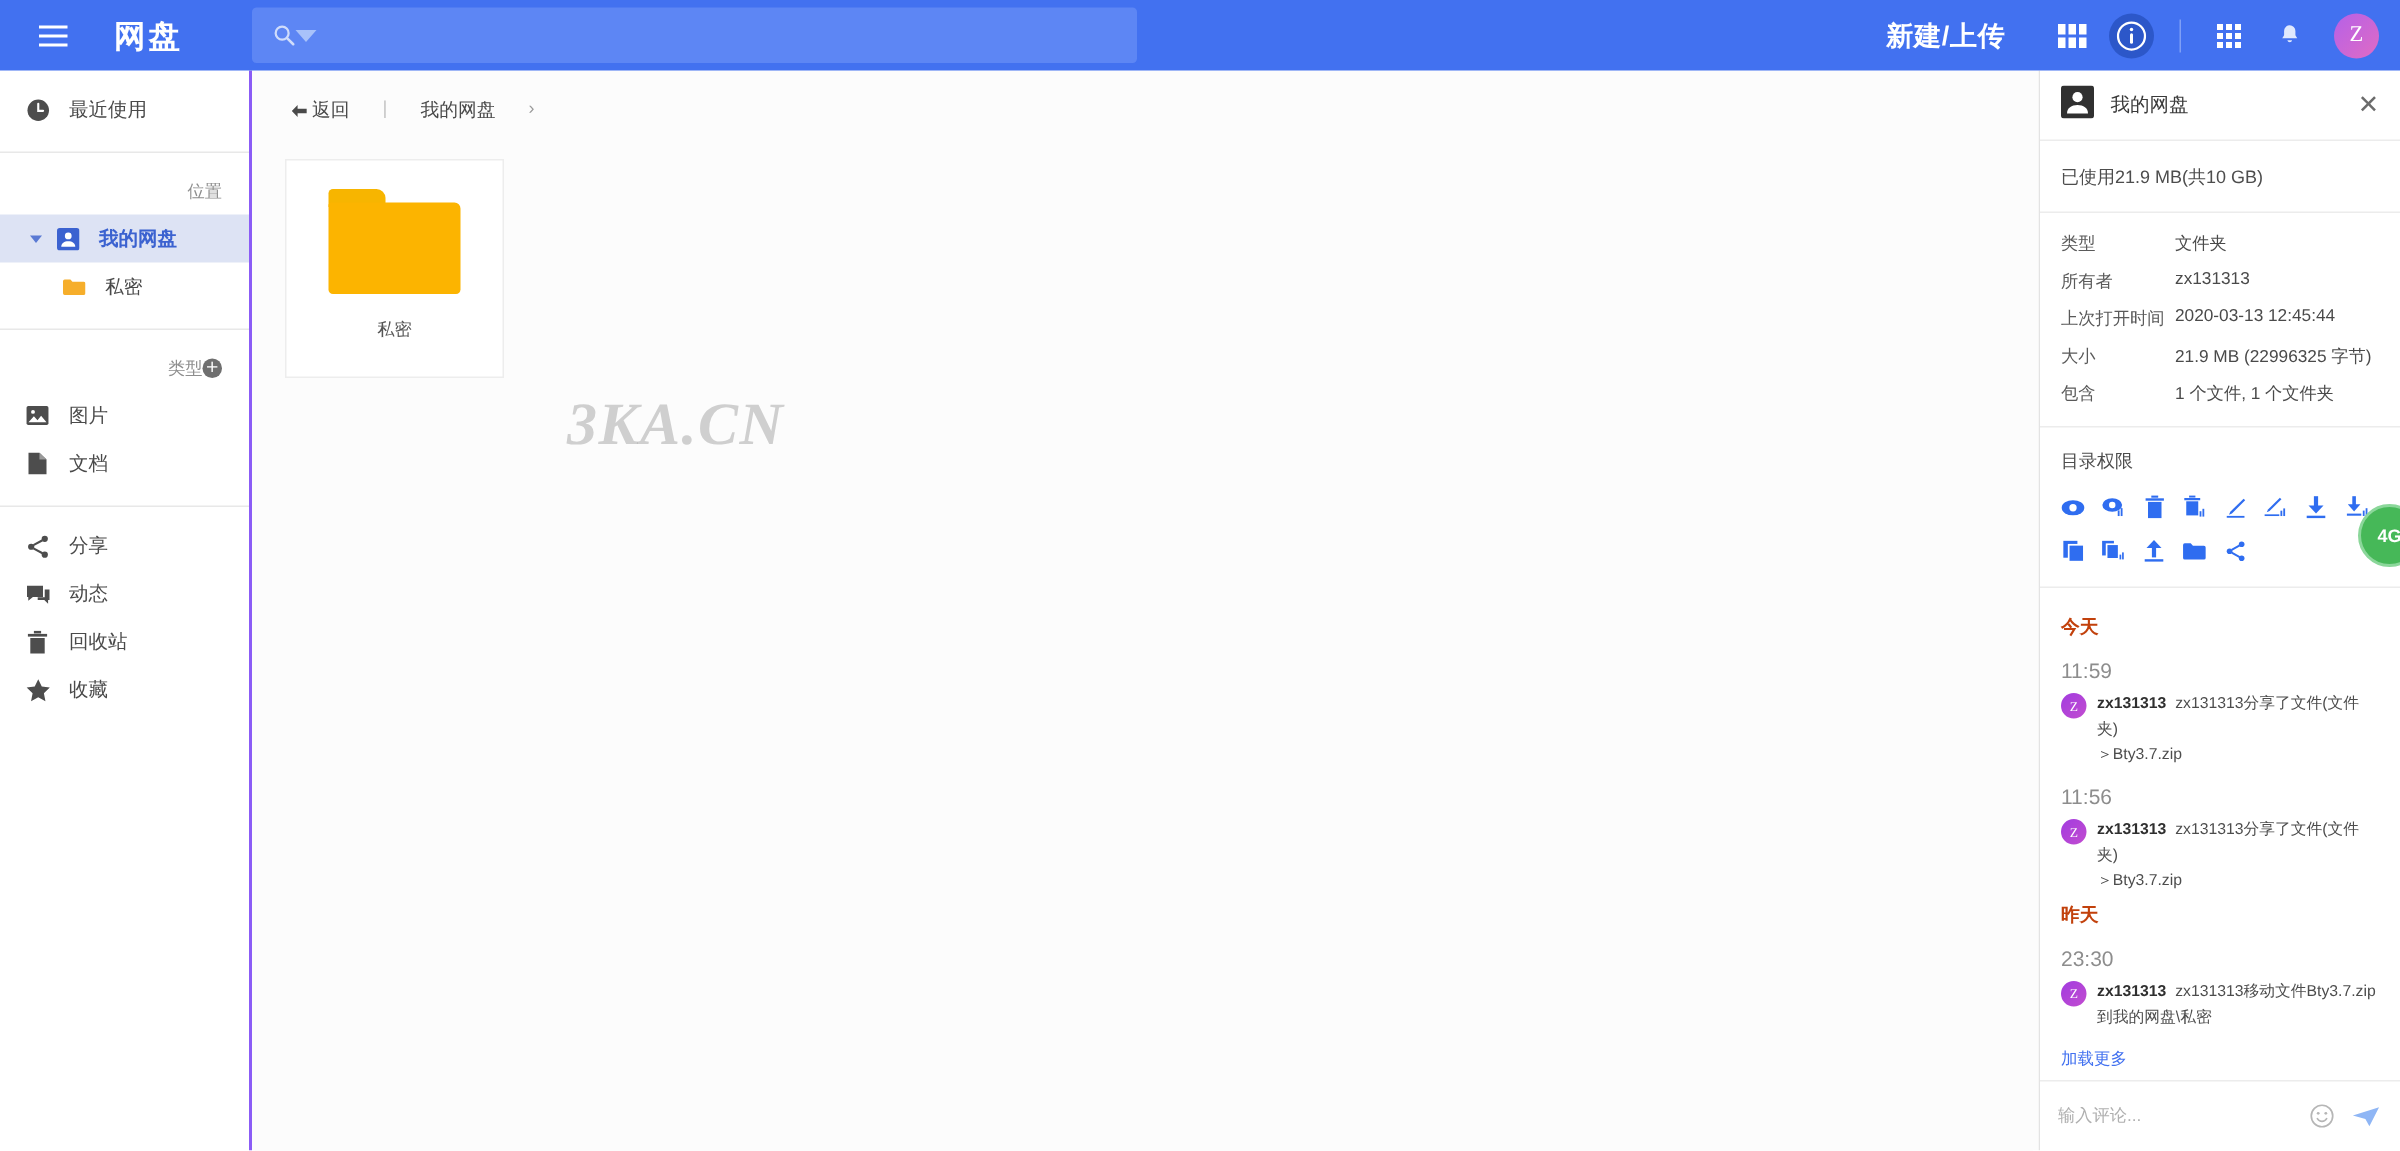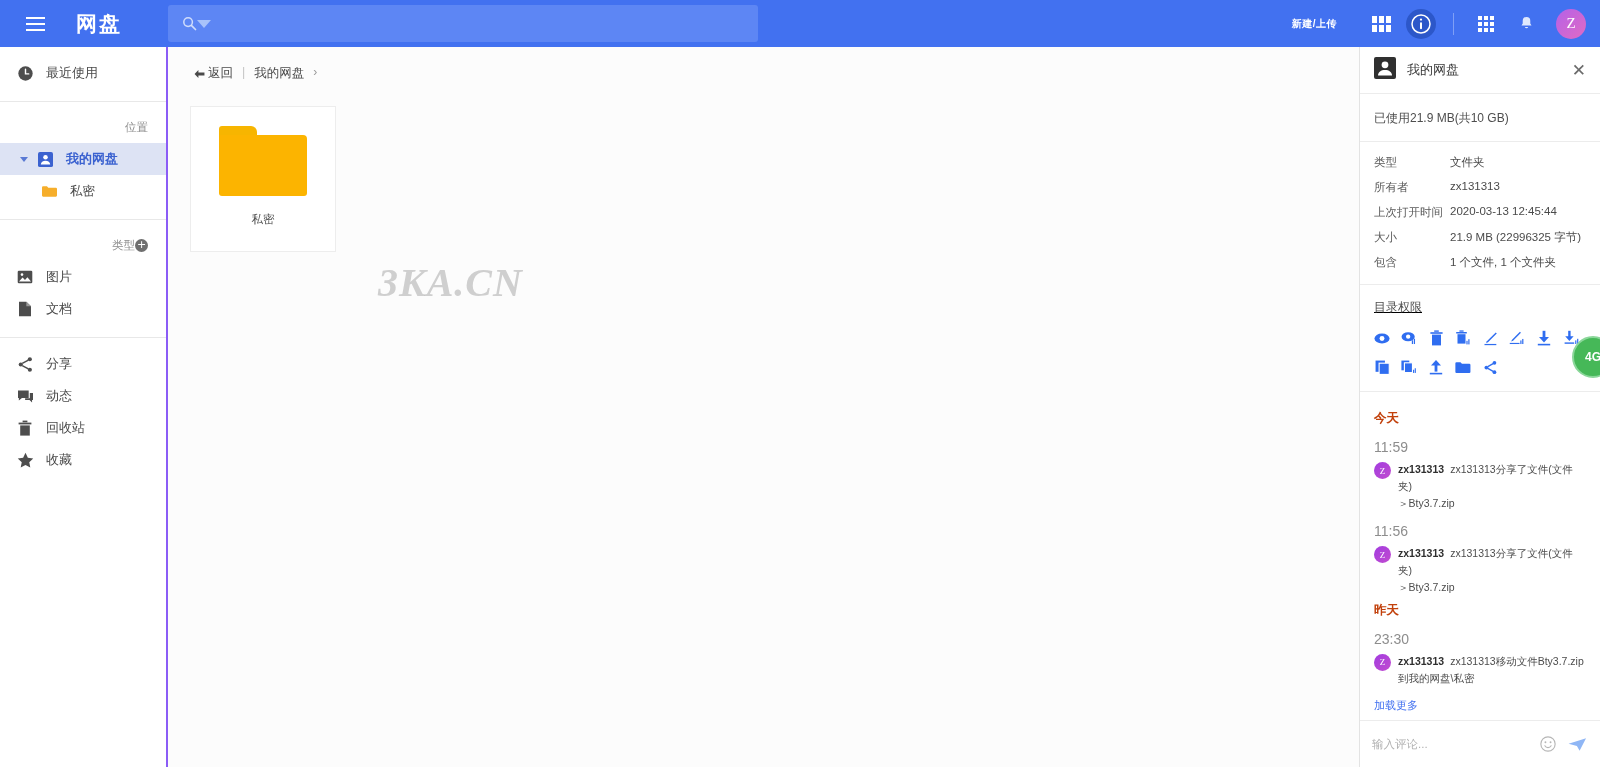--- a/index.html
+++ b/index.html
@@ -40,21 +40,21 @@
   .search-caret {
     width: 0; height: 0; border-left: 7px solid transparent;
     border-right: 7px solid transparent; border-top: 8px solid #a8c2fa;
     margin-right: 20px; cursor: pointer;
   }
   .header-right {
     margin-left: auto; display: flex; align-items: center; height: 47px;
     padding-right: 14px; gap: 0;
   }
   .newupload {
-    color: #ffffff; font-size: 10px; font-weight: bold; letter-spacing: .5px;
+    color: #ffffff; font-size: 18px; font-weight: bold; letter-spacing: .5px;
     cursor: pointer; margin-right: 24px; white-space: nowrap;
   }
   .hicon {
     width: 40px; height: 40px; display: flex; align-items: center;
     justify-content: center; cursor: pointer; position: relative;
   }
   .hicon.active::before {
     content: ""; position: absolute; width: 30px; height: 30px;
     border-radius: 50%; background: #2c57c9; left: 5px; top: 5px;
   }
@@ -102,21 +102,21 @@
   .caret-tri {
     width: 0; height: 0; border-left: 4.5px solid transparent;
     border-right: 4.5px solid transparent; border-top: 5px solid #5a7ad4;
     margin-left: 4px; margin-right: -4px;
   }
 
   
   .main { flex: 1; background: #fcfcfc; position: relative; min-width: 0; overflow: hidden; }
   .breadcrumb {
     padding: 18px 0 0 26px; font-size: 12.5px; color: #555;
-    display: flex; align-items: flex-start; gap: 9px;
+    display: flex; align-items: flex-start; gap: 22px;
   }
   .bc-back { display: flex; align-items: center; gap: 3px; cursor: pointer; color: #4a4a4a; }
   .bc-sep { color: #c5c5c5; }
   .bc-link { cursor: pointer; color: #4a4a4a; }
   .bc-chev { color: #9a9a9a; font-size: 12px; }
   .filegrid { padding: 24px 0 0 22px; display: flex; flex-wrap: wrap; gap: 14px; }
   .filecard {
     width: 146px; height: 146px; background: #ffffff; border: 1px solid #ededed;
     display: flex; flex-direction: column; align-items: center;
     justify-content: center; cursor: pointer; position: relative;
@@ -156,21 +156,21 @@
   .rp-scroll { flex: 1; overflow-y: auto; min-height: 0; }
   .rp-usage {
     font-size: 12px; color: #4d4d4d; padding: 16px 14px 14px;
     border-bottom: 1px solid #ececec;
   }
   .kvlist { padding: 13px 14px 14px; border-bottom: 1px solid #ececec; }
   .kvrow { display: flex; font-size: 11.5px; margin-bottom: 10px; }
   .kvrow:last-child { margin-bottom: 0; }
   .kvk { width: 76px; color: #5a5a5a; flex: 0 0 76px; }
   .kvv { color: #4a4a4a; }
-  .perm { padding: 14px 14px 16px; border-bottom: 1px solid #ececec; text-decoration: underline; }
+  .perm { padding: 14px 14px 16px; border-bottom: 1px solid #ececec; }
   .perm-title { font-size: 12px; color: #4d4d4d; margin-bottom: 14px; }
   .perm-rows { display: flex; flex-direction: column; gap: 13px; }
   .perm-row { display: flex; gap: 11px; align-items: center; }
   .perm-ico { cursor: pointer; display: flex; align-items: center; justify-content: center; width: 16px; height: 16px; }
   .feed { padding: 12px 14px 8px; }
   .feed-day { font-size: 12.5px; font-weight: bold; color: #c2410c; margin: 6px 0 10px; }
   .feed-time { font-size: 14px; color: #8d8d8d; margin: 12px 0 6px; }
   .feed-entry { display: flex; gap: 7px; }
   .feed-av {
     width: 17px; height: 17px; border-radius: 50%; flex: 0 0 17px;

